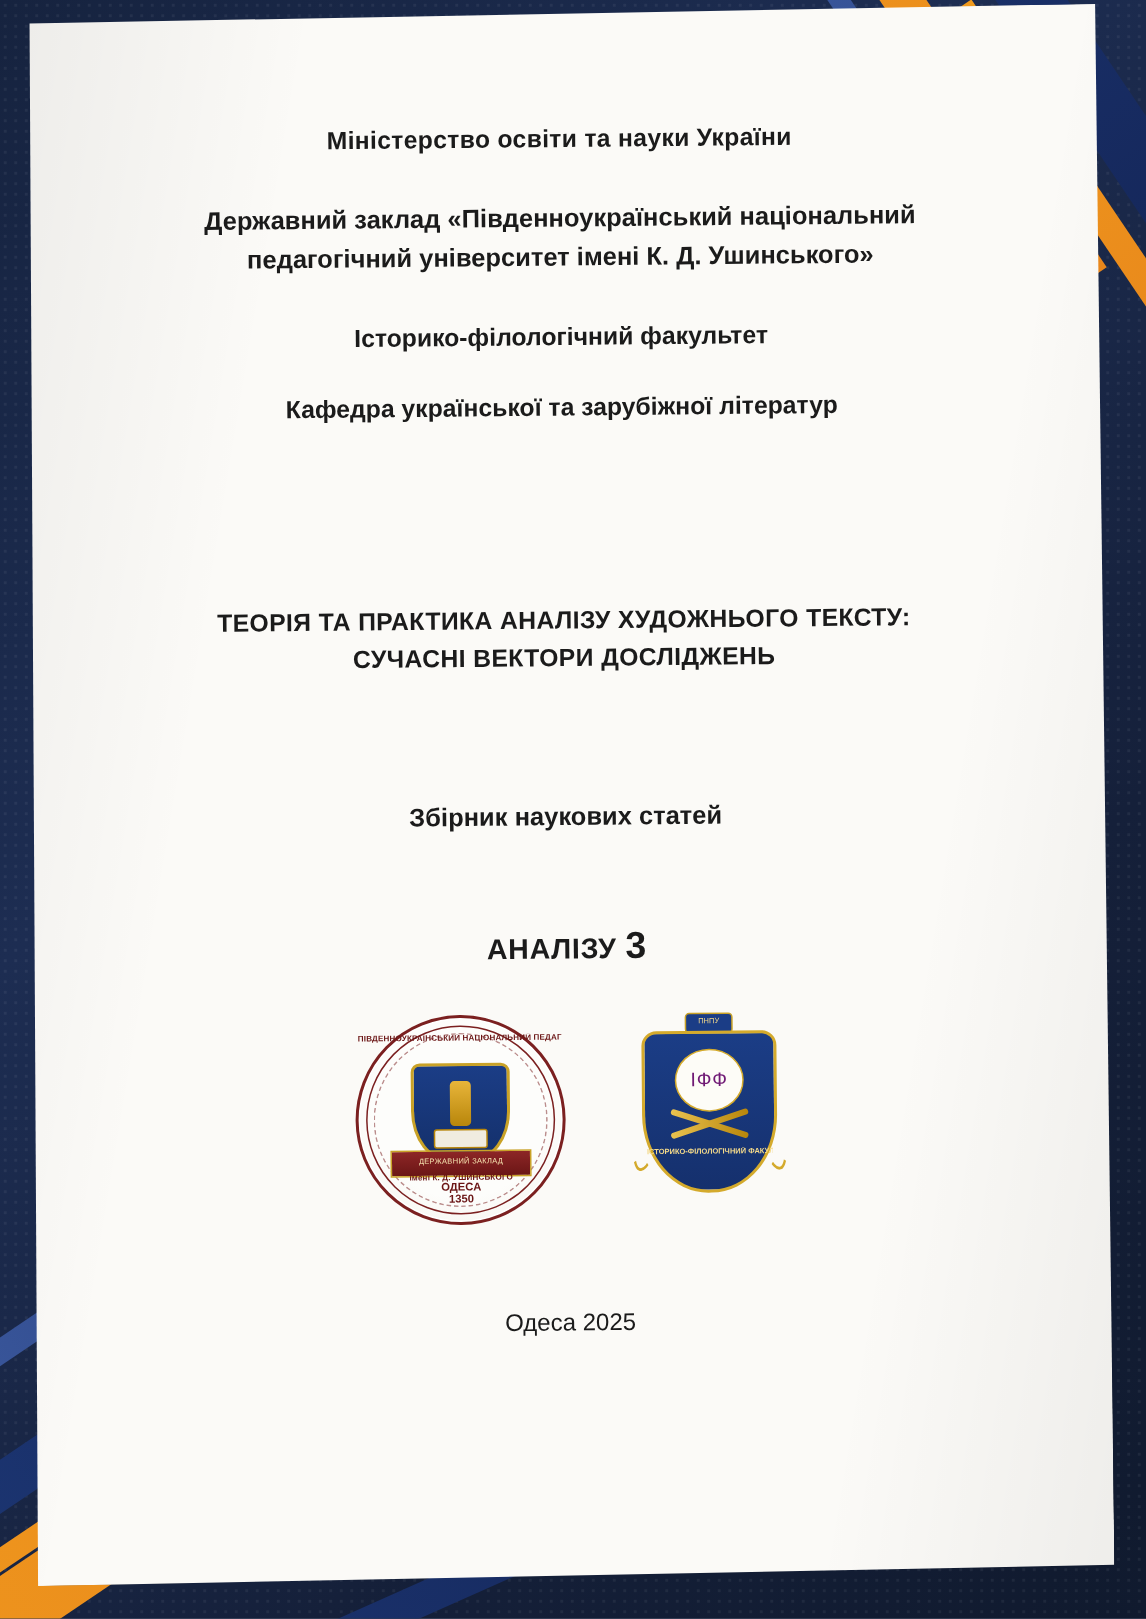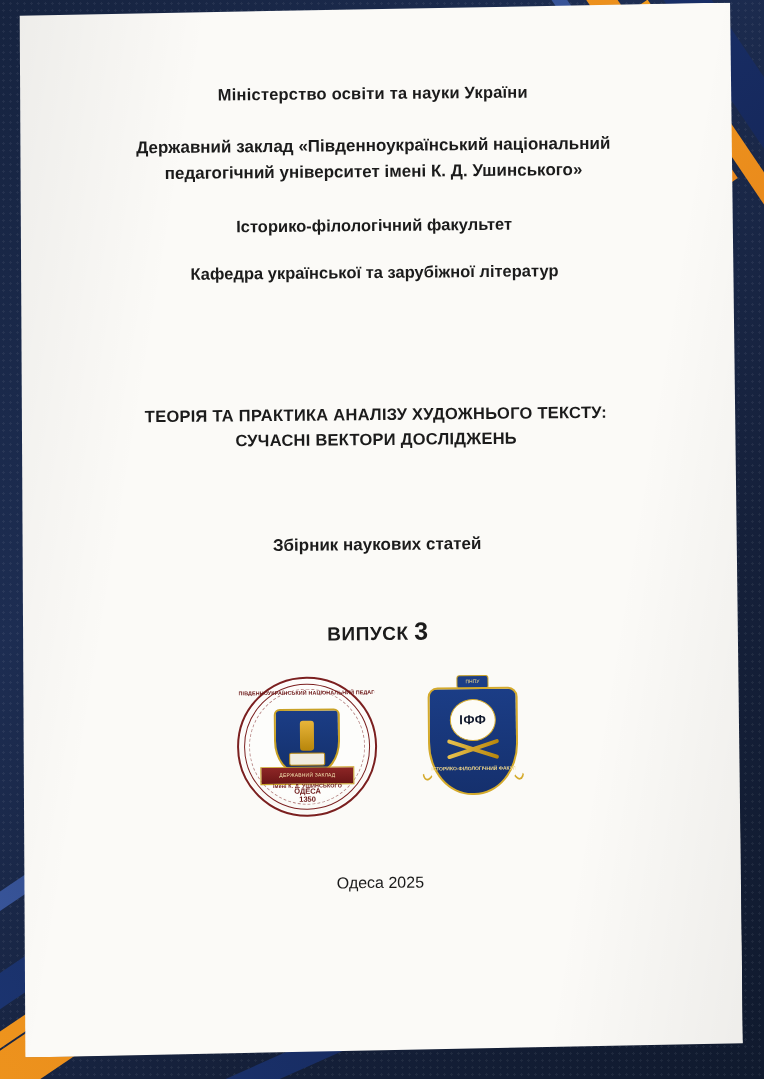--- a/index.html
+++ b/index.html
@@ -270,23 +270,23 @@
   .fac-emblem .shield-inner {
     position: absolute;
     left: 50%;
     top: 10px;
     transform: translateX(-50%);
     width: 44px;
     height: 40px;
     background: #fdfcf7;
     border: 1px solid #d4aa2c;
     border-radius: 50%;
-    color: #0f172a;
+    color: #701a75;
     font-size: 13px;
-    font-weight: bold;
+    font-weight: normal;
     line-height: 40px;
     letter-spacing: .5px;
   }
   .fac-emblem .quill-a,
   .fac-emblem .quill-b {
     position: absolute;
     top: 58px;
     left: 50%;
     width: 54px;
     height: 4px;
@@ -357,21 +357,21 @@
     <div class="department">Кафедра української та зарубіжної літератур</div>
 
     <div class="main-title">
       <div>ТЕОРІЯ ТА ПРАКТИКА АНАЛІЗУ ХУДОЖНЬОГО ТЕКСТУ:</div>
       <div>СУЧАСНІ ВЕКТОРИ ДОСЛІДЖЕНЬ</div>
     </div>
 
     <div class="subtitle">Збірник наукових статей</div>
 
     <div class="issue">
-      <span>ВИПУСК</span>
+      <span>АНАЛІЗУ</span>
       <span class="num">3</span>
     </div>
 
     <div class="emblems">
 
       <div class="seal">
         <div class="ring-text"></div>
         <div class="arc-top">ПІВДЕННОУКРАЇНСЬКИЙ НАЦІОНАЛЬНИЙ ПЕДАГОГІЧНИЙ УНІВЕРСИТЕТ</div>
         <div class="shield">
           <div class="torch"></div>

